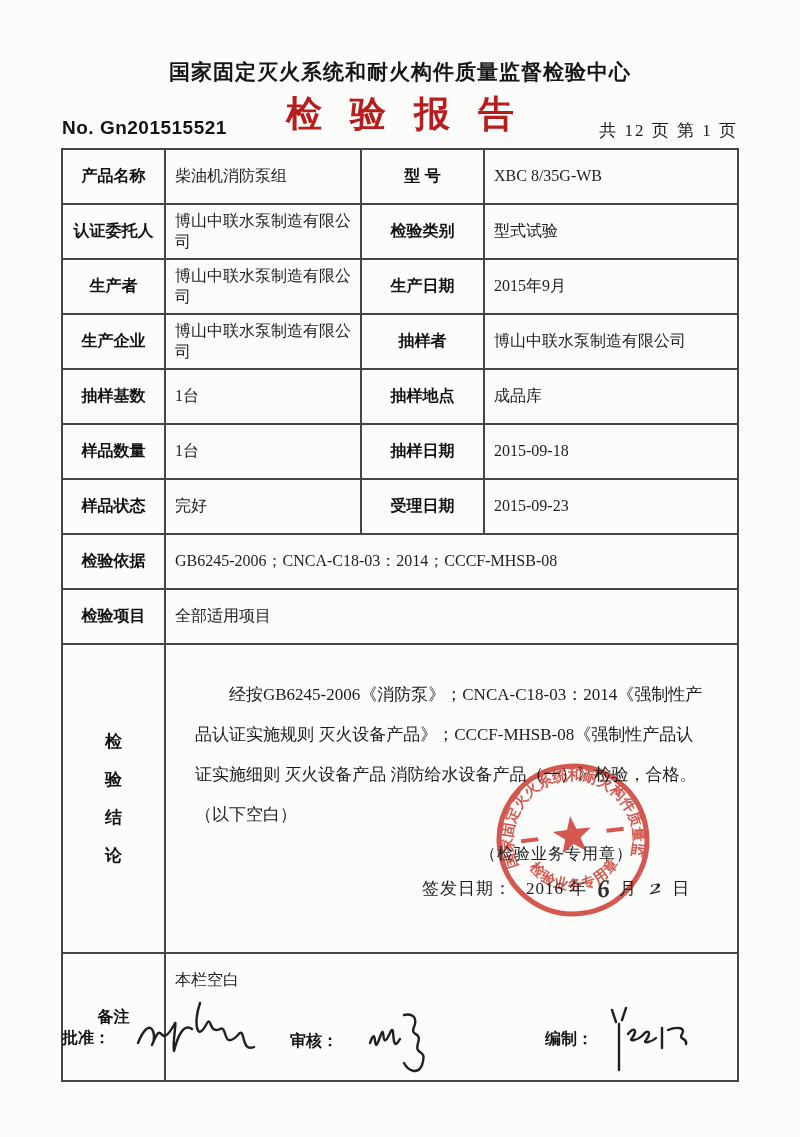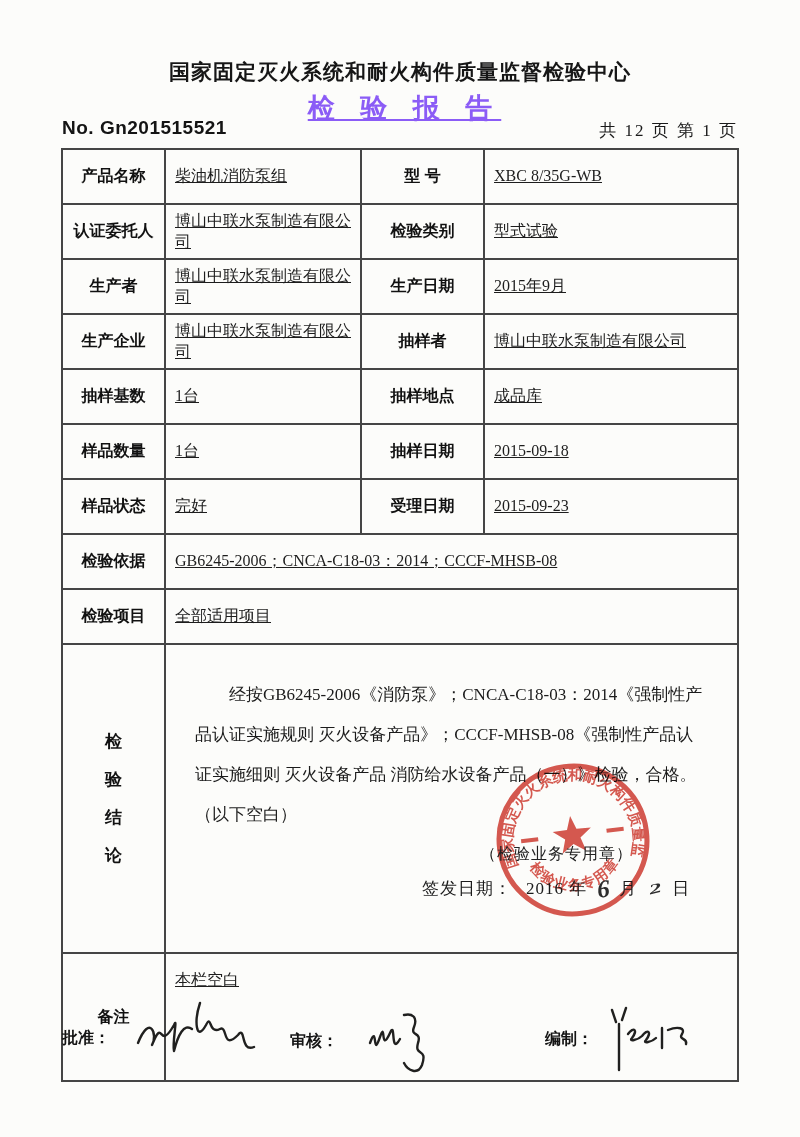--- a/index.html
+++ b/index.html
@@ -10,21 +10,21 @@
   }
   
   .center-name{
     position:absolute;top:58px;left:0;width:100%;text-align:center;
     font-family:"Liberation Sans","DejaVu Sans",sans-serif;
     font-weight:700;font-size:21px;letter-spacing:1px;color:#161616;
   }
   .report-title{
     position:absolute;top:90px;left:0;width:100%;text-align:center;
     font-family:"Liberation Sans","DejaVu Sans",sans-serif;
-    font-weight:700;font-size:27px;letter-spacing:9px;text-indent:9px;color:#8b5cf6;text-decoration:underline;
+    font-weight:700;font-size:36px;letter-spacing:9px;text-indent:9px;color:#b91c1c;
   }
   .report-no{
     position:absolute;left:62px;top:117px;
     font-family:"Liberation Sans","DejaVu Sans",sans-serif;
     font-weight:700;font-size:19px;letter-spacing:.5px;color:#141414;
   }
   .page-info{
     position:absolute;right:62px;top:119px;font-size:17px;color:#1a1a1a;
     letter-spacing:2px;
   }
@@ -38,21 +38,20 @@
   }
   td.lbl{
     font-family:"Liberation Sans","DejaVu Sans",sans-serif;
     font-weight:700;font-size:16px;text-align:center;color:#111;
     padding:16px 2px;
     border-radius:24px;
   }
   td.val{
     font-size:16px;line-height:21px;color:#1d1d1d;
     padding:0 6px 2px 9px;
-    text-decoration:underline;
   }
   tr.r{height:48px;}
   tr.concl{height:309px;}
   tr.remark{height:128px;}
   .vstack{display:flex;flex-direction:column;align-items:center;justify-content:center;gap:15px;height:100%;}
   .vstack span{font-family:"Liberation Sans","DejaVu Sans",sans-serif;font-weight:700;font-size:17px;color:#111;}
   td.concl-cell{position:relative;vertical-align:top;padding:17px;}
   .concl-text{
     margin:13px 10px 0 12px;text-indent:2em;
     font-size:17px;line-height:40px;color:#1b1b1b;

